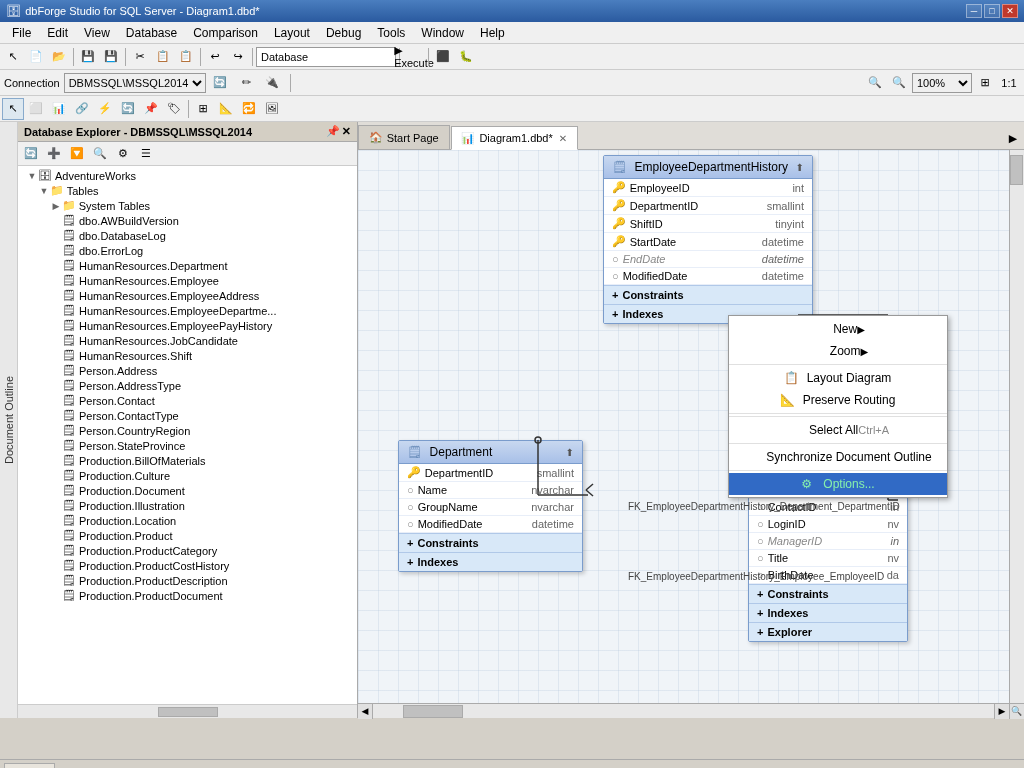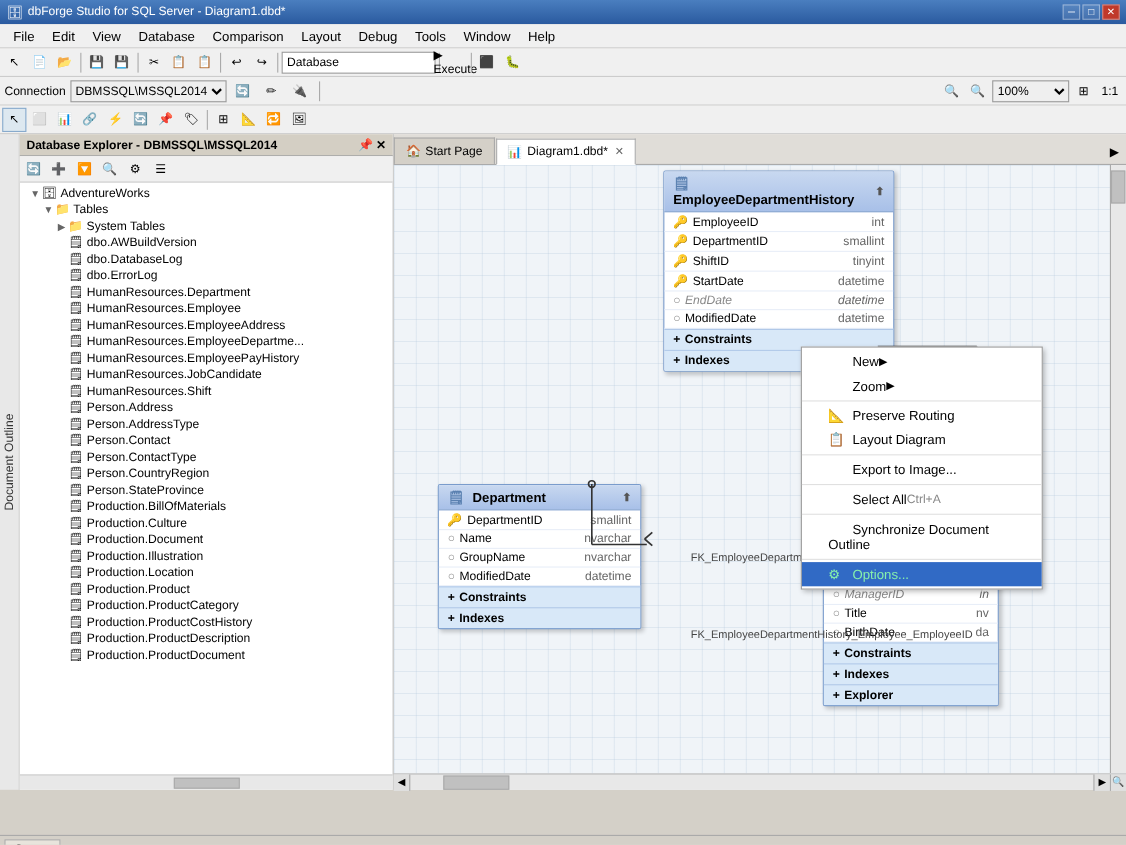--- a/index.html
+++ b/index.html
@@ -53,50 +53,50 @@
     .tab { display: flex; align-items: center; padding: 2px 10px; font-size: 11px; cursor: pointer; border: 1px solid #aaa; border-bottom: none; margin-right: 1px; background: #d4d0c8; height: 24px; }
     .tab.active { background: #ffffff; border-bottom: 1px solid white; margin-bottom: -1px; z-index: 1; }
     .tab .tab-close { margin-left: 6px; color: #666; font-size: 10px; }
     .tab .tab-icon { margin-right: 4px; font-size: 11px; }
 
     
     #diagram-canvas { flex: 1; background: #f0f4f8; background-image: linear-gradient(rgba(180,200,220,0.3) 1px, transparent 1px), linear-gradient(90deg, rgba(180,200,220,0.3) 1px, transparent 1px); background-size: 20px 20px; position: relative; overflow: hidden; }
 
     
     #context-menu { position: absolute; left: 370px; top: 165px; background: white; border: 1px solid #999; box-shadow: 2px 2px 5px rgba(0,0,0,0.3); z-index: 100; width: 220px; padding: 2px 0; font-size: 12px; }
-    .ctx-item { padding: 4px 24px; cursor: pointer; display: flex; align-items: center; justify-content: flex-start; }
+    .ctx-item { padding: 4px 10px; cursor: pointer; display: flex; align-items: center; justify-content: center; }
     .ctx-item.selected { background: #316ac5; color: #86efac; }
     .ctx-item .ctx-icon { margin-right: 6px; width: 16px; display: inline-block; }
     .ctx-item .shortcut { color: #888; font-size: 11px; }
     .ctx-sep { height: 1px; background: #e0e0e0; margin: 2px 0; }
     .ctx-arrow { font-size: 10px; }
 
     
     .db-table { position: absolute; background: white; border: 1px solid #7a9ccc; border-radius: 2px; min-width: 160px; font-size: 11px; box-shadow: 2px 2px 4px rgba(0,0,0,0.2); }
-    .db-table-header { background: linear-gradient(to bottom, #c8d8f0, #a8c0e8); padding: 4px 8px; font-weight: bold; font-size: 12px; display: flex; align-items: center; justify-content: space-between; border-bottom: 1px solid #7a9ccc; }
+    .db-table-header { background: linear-gradient(to bottom, #c8d8f0, #a8c0e8); padding: 4px 8px; font-weight: normal; font-size: 12px; display: flex; align-items: center; justify-content: space-between; border-bottom: 1px solid #7a9ccc; }
     .db-table-header .header-icon { color: #5a80b0; margin-right: 4px; }
     .db-table-header .collapse-btn { cursor: pointer; font-size: 10px; color: #555; }
     .db-table-row { padding: 2px 8px; display: flex; align-items: center; gap: 4px; border-bottom: 1px solid #e8eef8; }
     .db-table-row .field-icon { font-size: 11px; color: #c8a000; }
     .db-table-row .field-icon.fk { color: #888; }
     .db-table-row .field-name { flex: 1; }
     .db-table-row .field-name.italic { font-style: italic; color: #888; }
     .db-table-row .field-type { color: #666; }
     .db-table-section { padding: 3px 8px; background: #d8e8f8; display: flex; align-items: center; gap: 4px; border-top: 1px solid #b0c8e8; cursor: pointer; font-weight: bold; font-size: 11px; }
 
     
     #status-bar { background: #d4d0c8; border-top: 1px solid #aaa; height: 24px; display: flex; align-items: center; padding: 0 4px; font-size: 11px; gap: 4px; margin-top: 41px; }
     #output-btn { padding: 2px 8px; border: 1px solid #aaa; background: #e8e4dc; font-size: 11px; cursor: pointer; }
 
     
     ::-webkit-scrollbar { width: 14px; height: 14px; }
     ::-webkit-scrollbar-track { background: #f0f0f0; }
     ::-webkit-scrollbar-thumb { background: #c0c0c0; border: 1px solid #aaa; }
 
-    .zoom-select { width: 70px; height: 20px; font-size: 11px; border: 1px solid #999; }
+    .zoom-select { width: 60px; height: 20px; font-size: 11px; border: 1px solid #999; }
   </style>
 </head>
 <body>
 
 <div id="title-bar">
   <div class="title">
     <span class="title-icon">🗄</span>
     <span>dbForge Studio for SQL Server - Diagram1.dbd*</span>
   </div>
   <div class="win-controls">
@@ -565,29 +565,26 @@
         <div class="ctx-item">
           <span><span class="ctx-icon"></span><span>New</span></span>
           <span class="ctx-arrow">▶</span>
         </div>
         <div class="ctx-item">
           <span><span class="ctx-icon"></span><span>Zoom</span></span>
           <span class="ctx-arrow">▶</span>
         </div>
         <div class="ctx-sep"></div>
         <div class="ctx-item">
+          <span><span class="ctx-icon">📋</span><span>Layout Diagram</span></span>
+        </div>
+        <div class="ctx-item">
           <span><span class="ctx-icon">📐</span><span>Preserve Routing</span></span>
         </div>
-        <div class="ctx-item">
-          <span><span class="ctx-icon">📋</span><span>Layout Diagram</span></span>
-        </div>
         <div class="ctx-sep"></div>
-        <div class="ctx-item">
-          <span><span class="ctx-icon"></span><span>Export to Image...</span></span>
-        </div>
         <div class="ctx-sep"></div>
         <div class="ctx-item">
           <span><span class="ctx-icon"></span><span>Select All</span></span>
           <span class="shortcut">Ctrl+A</span>
         </div>
         <div class="ctx-sep"></div>
         <div class="ctx-item">
           <span><span class="ctx-icon"></span><span>Synchronize Document Outline</span></span>
         </div>
         <div class="ctx-sep"></div>

